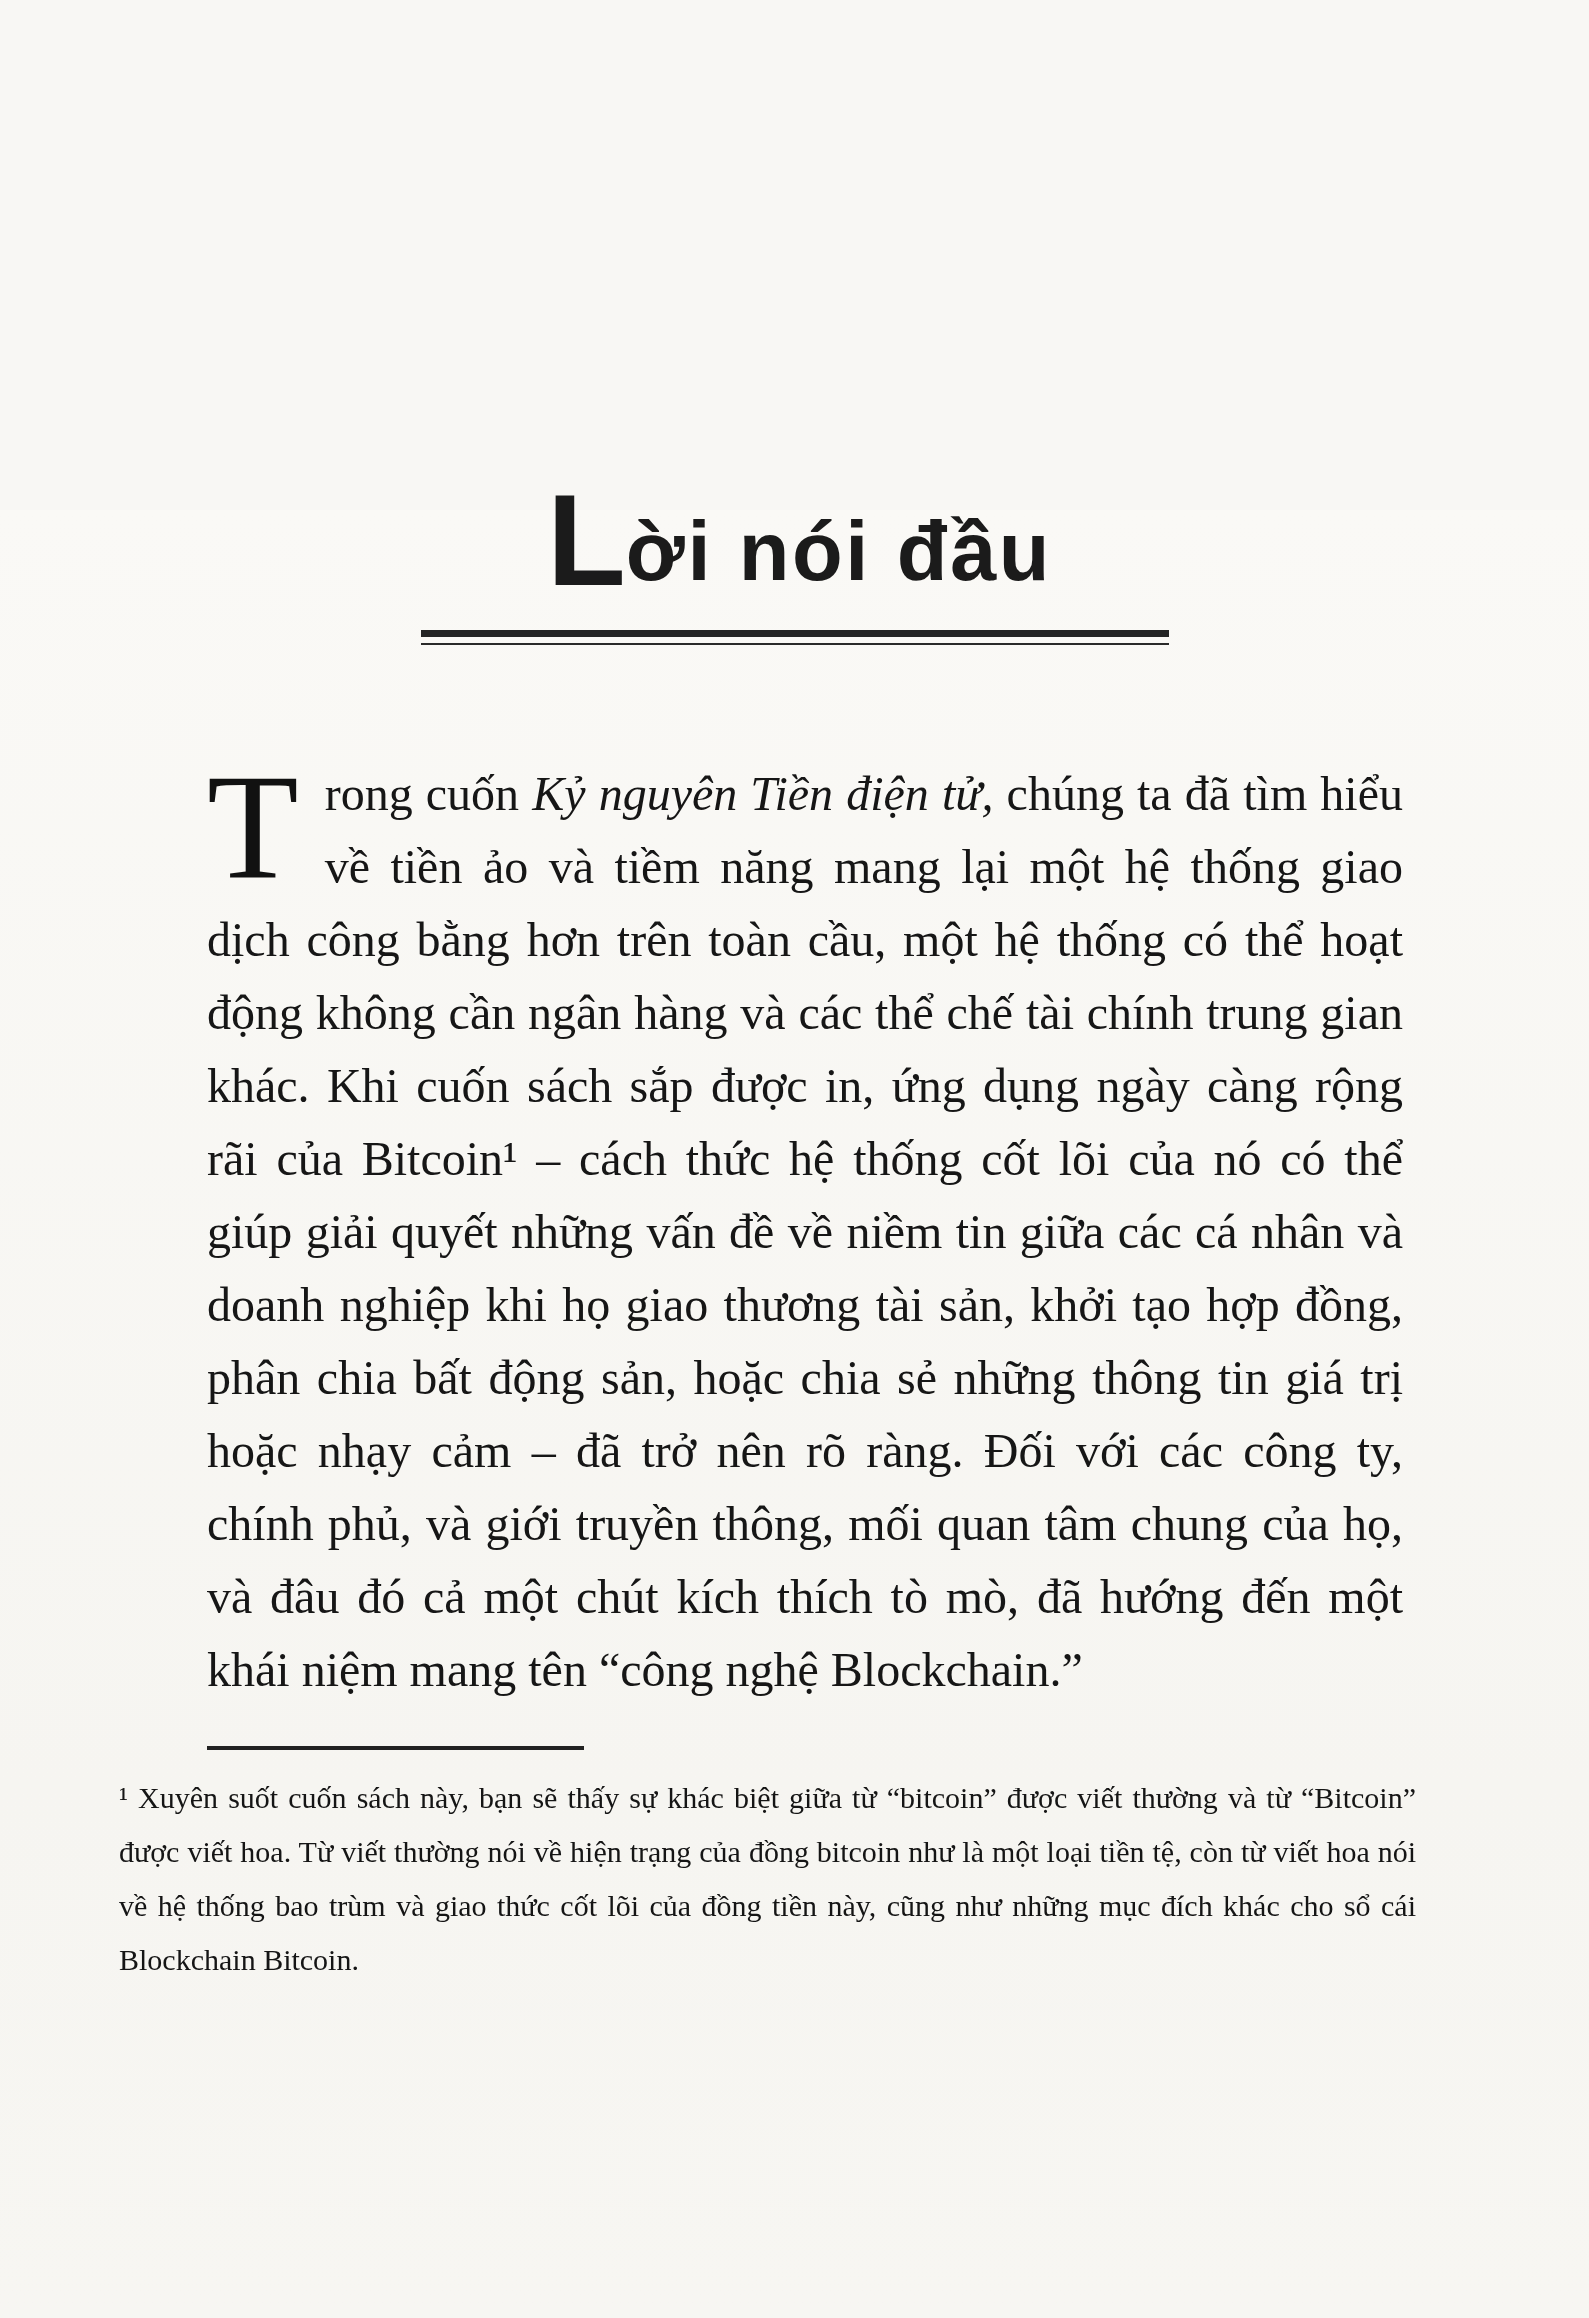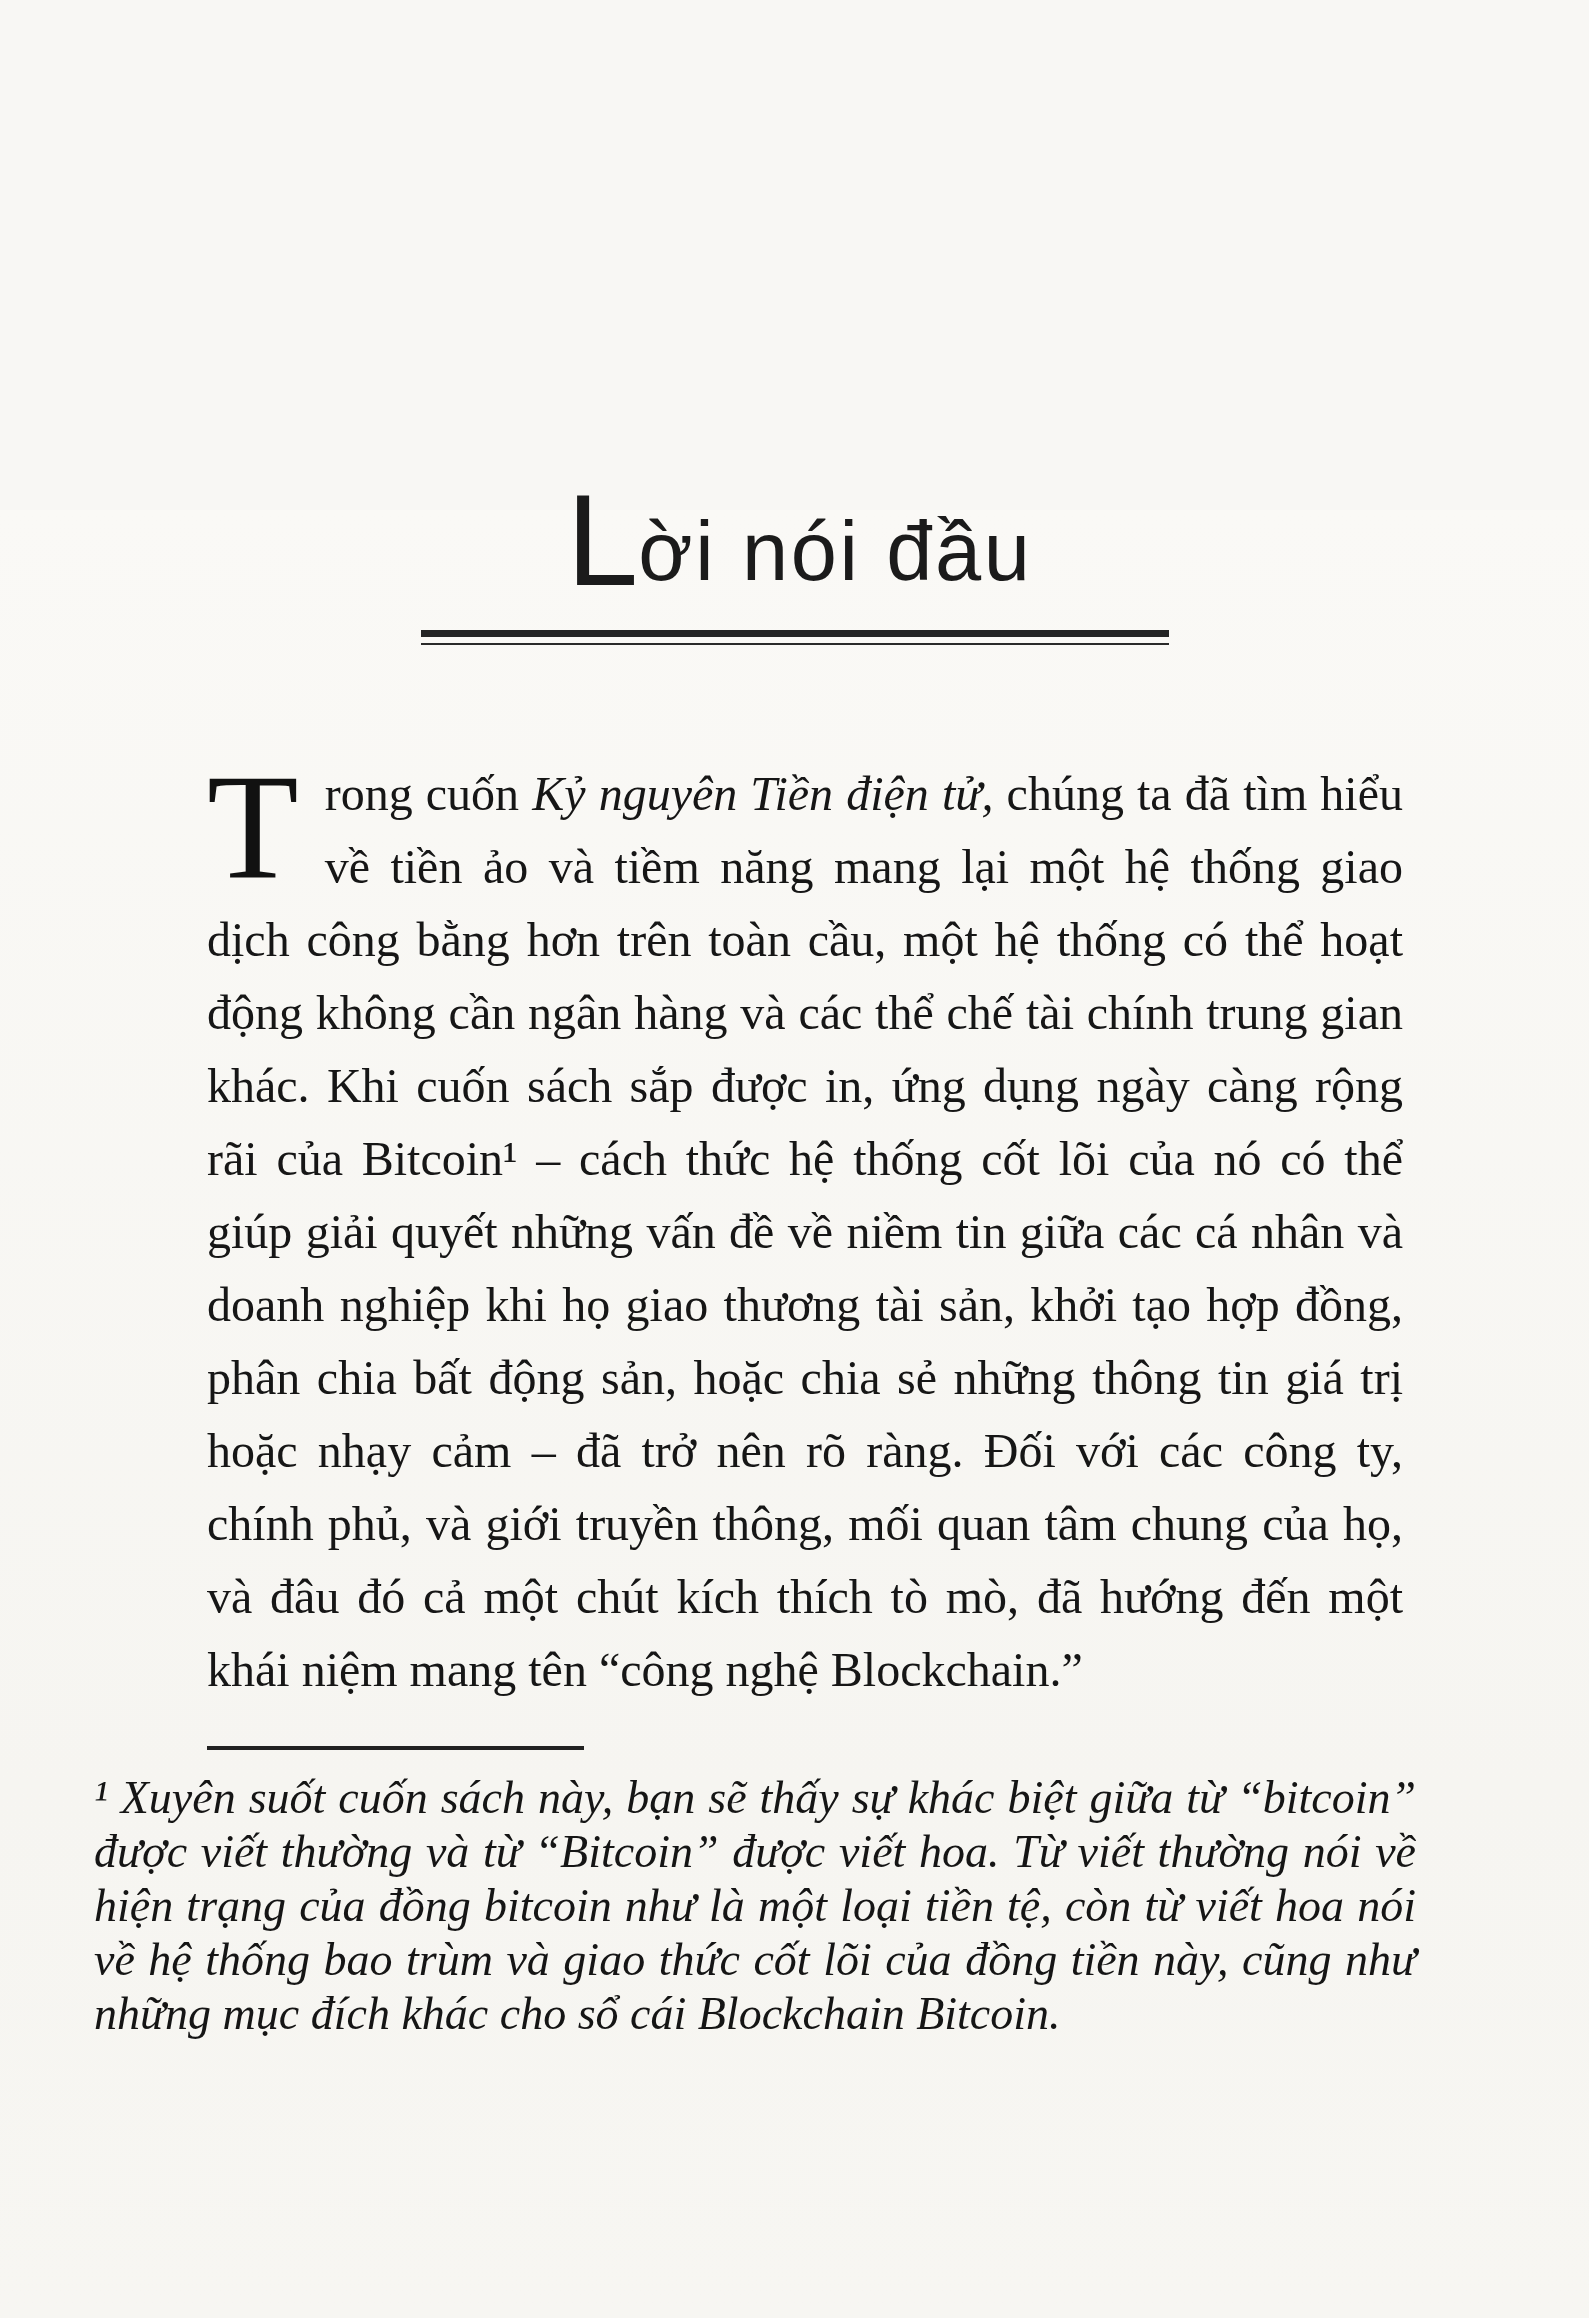--- a/index.html
+++ b/index.html
@@ -18,21 +18,21 @@
     position: relative;
     width: 1590px;
     height: 2319px;
     background: linear-gradient(180deg, #faf9f6 0%, #f6f5f1 55%, #f8f7f3 100%);
   }
   
   .title {
     margin: 510px 0 0 9px;
     text-align: center;
     font-family: "Liberation Sans", sans-serif;
-    font-weight: 400;
+    font-weight: 700;
     font-size: 83px;
     letter-spacing: 2.6px;
     color: #1b1b1b;
     line-height: 1;
   }
   .title-initial {
     font-size: 129px;
     line-height: 0;
     vertical-align: -5.2px;
     letter-spacing: 0;
@@ -66,26 +66,25 @@
   .body i {
   }
   
   .footnote-rule {
     width: 377px;
     margin: 40px 0 21px 207px;
     border-top: 4.4px solid #222;
     height: 0;
   }
   .footnote {
-    margin: 0 174px 0 94px;
-    font-size: 46px;
+    margin: 0 174px 0 119px;
+    font-size: 30px;
     line-height: 54px;
     text-align: justify;
     color: #151515;
-    font-style: italic;
   }
   .footnote p {
     margin: 0;
   }
 </style>
 </head>
 <body>
 
 <div class="page">
 

